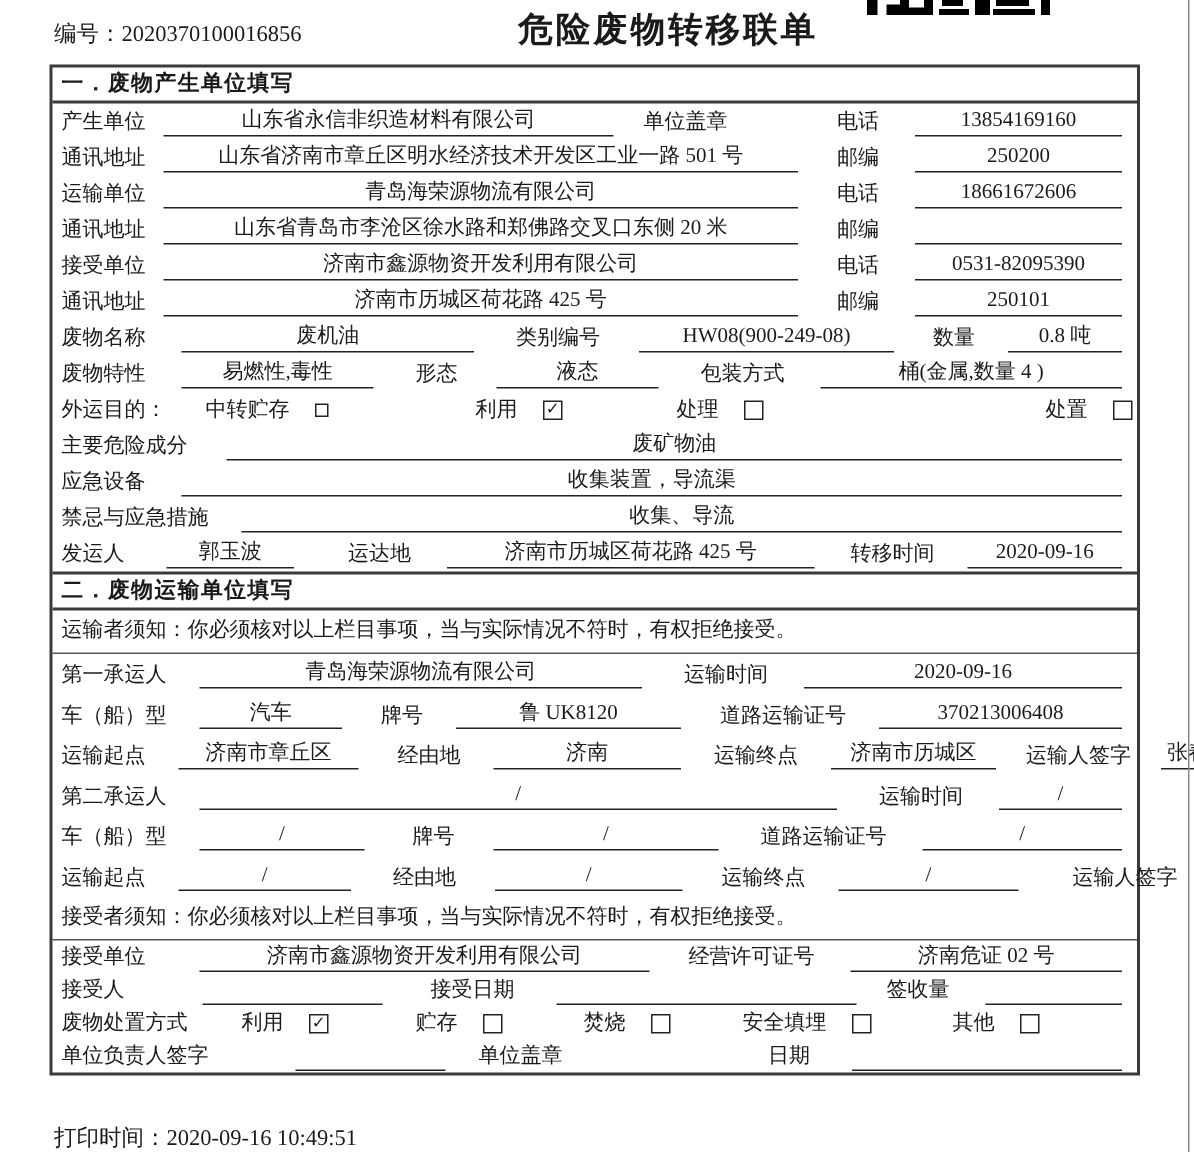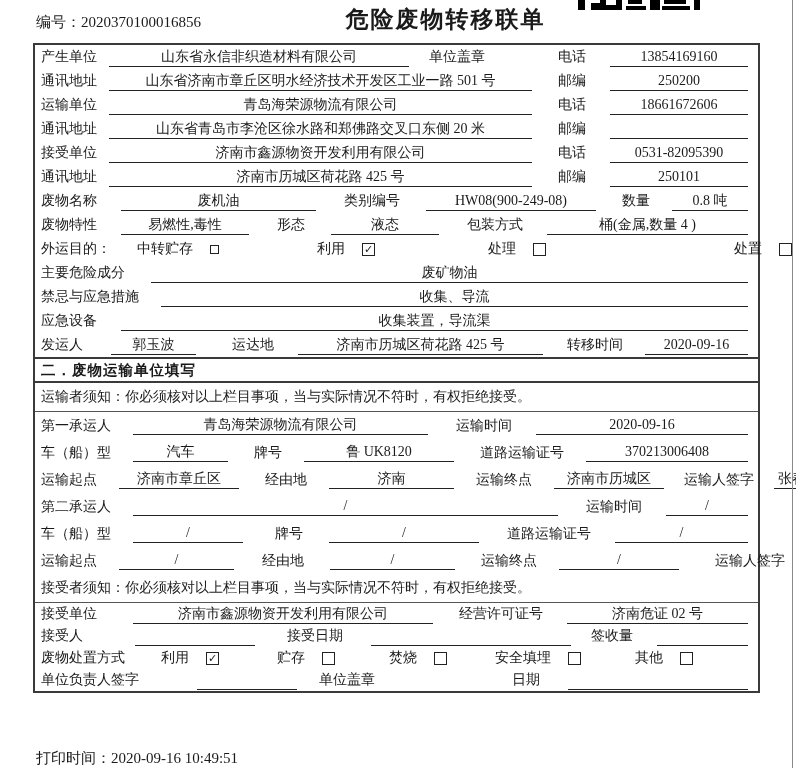--- a/index.html
+++ b/index.html
@@ -30,21 +30,21 @@
   .u.c { text-align: center; }
   .lcol { display: flex; align-items: center; flex: 0 0 505px; width: 505px; }
   .lcol .u.grow { margin-right: 14px; }
   .cb { display: inline-flex; align-items: center; justify-content: center;
     width: 13px; height: 13px; border: 1px solid #222; font-size: 11px; line-height: 1;
     margin-left: 5px; flex: 0 0 auto; }
   .cb.sm { width: 9px; height: 9px; }
   .print-line { position: absolute; left: 36px; top: 749px; font-size: 15px; }
   .ml8{margin-left:8px}.ml10{margin-left:10px}.ml12{margin-left:12px}.ml14{margin-left:14px}
   .ml16{margin-left:16px}.ml20{margin-left:20px}.ml24{margin-left:24px}
-  .ml36{margin-left:36px}.ml40{margin-left:40px}.ml42{margin-left:42px}.ml46{margin-left:46px}.ml86{margin-left:86px}.ml96{margin-left:101px}.ml125{margin-left:125px}
+  .ml36{margin-left:36px}.ml40{margin-left:40px}.ml42{margin-left:42px}.ml46{margin-left:46px}.ml86{margin-left:86px}.ml96{margin-left:64px}.ml125{margin-left:125px}
   .ml176{margin-left:176px}
 </style>
 </head>
 <body>
 
 <div class="sheet">
 
   <div class="serial"><span>编号：</span><span>2020370100016856</span></div>
   <div class="title">危险废物转移联单</div>
   <svg class="qr" viewBox="0 0 122 10" preserveAspectRatio="none">
@@ -57,20 +57,21 @@
         <rect x="72" y="0" width="10" height="10"></rect>
       <rect x="86" y="0" width="22" height="4"></rect>
         <rect x="84" y="6" width="28" height="4"></rect>
       <rect x="116" y="0" width="6" height="10"></rect>
     </g>
     <rect x="28" y="0" width="10" height="5" fill="#fff"></rect>
   </svg>
 
   <div class="form-table">
 
+    <div class="sec-hdr">一．废物产生单位填写</div>
 
     <div class="row r24">
       <div class="lcol">
         <span class="lbl">产生单位</span>
         <span class="u ml12" style="width:300px">山东省永信非织造材料有限公司</span>
         <span class="lbl ml20">单位盖章</span>
       </div>
       <span class="lbl">电话</span>
       <span class="u grow ml12">13854169160</span>
     </div>
@@ -149,27 +150,27 @@
       <span class="lbl ml176">处置</span>
       <span class="cb"></span>
     </div>
 
     <div class="row r24">
       <span class="lbl">主要危险成分</span>
       <span class="u grow ml14">废矿物油</span>
     </div>
 
     <div class="row r24">
+      <span class="lbl">应急设备</span>
+      <span class="u grow ml12">收集装置，导流渠</span>
+    </div>
+
+    <div class="row r24">
       <span class="lbl">禁忌与应急措施</span>
       <span class="u grow ml10">收集、导流</span>
-    </div>
-
-    <div class="row r24">
-      <span class="lbl">应急设备</span>
-      <span class="u grow ml12">收集装置，导流渠</span>
     </div>
 
     <div class="row r24">
       <span class="lbl">发运人</span>
       <span class="u ml16" style="width:85px">郭玉波</span>
       <span class="lbl ml24">运达地</span>
       <span class="u ml12" style="width:245px">济南市历城区荷花路 425 号</span>
       <span class="lbl ml12">转移时间</span>
       <span class="u grow ml10">2020-09-16</span>
     </div>

